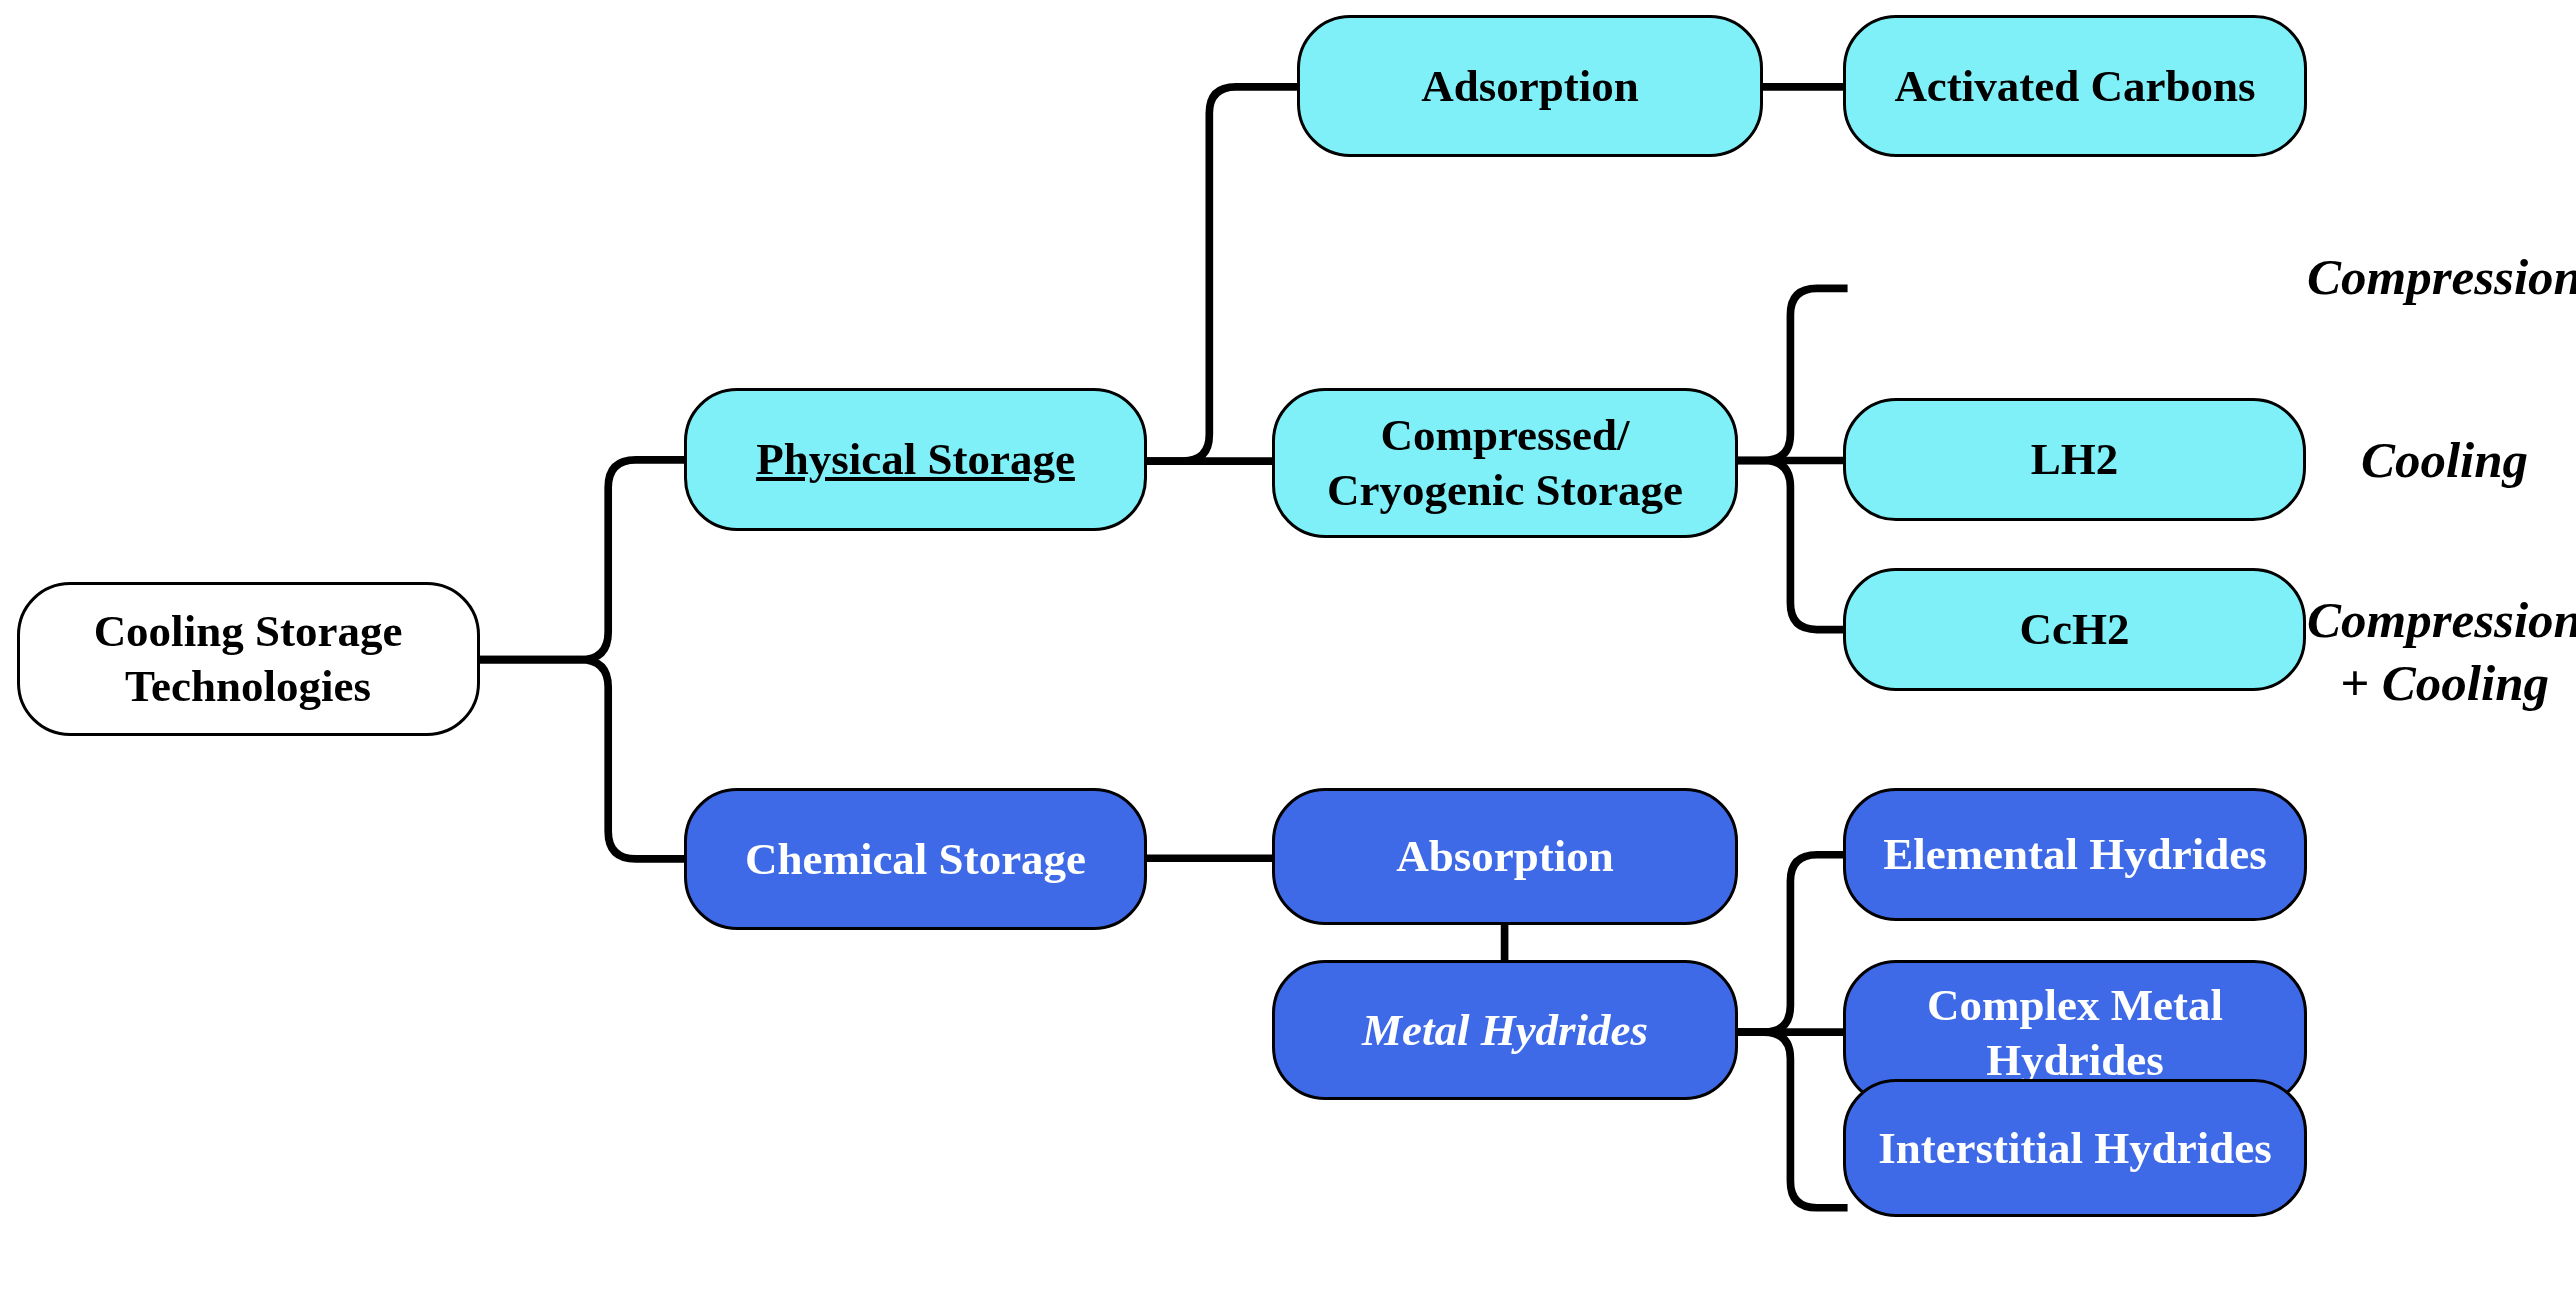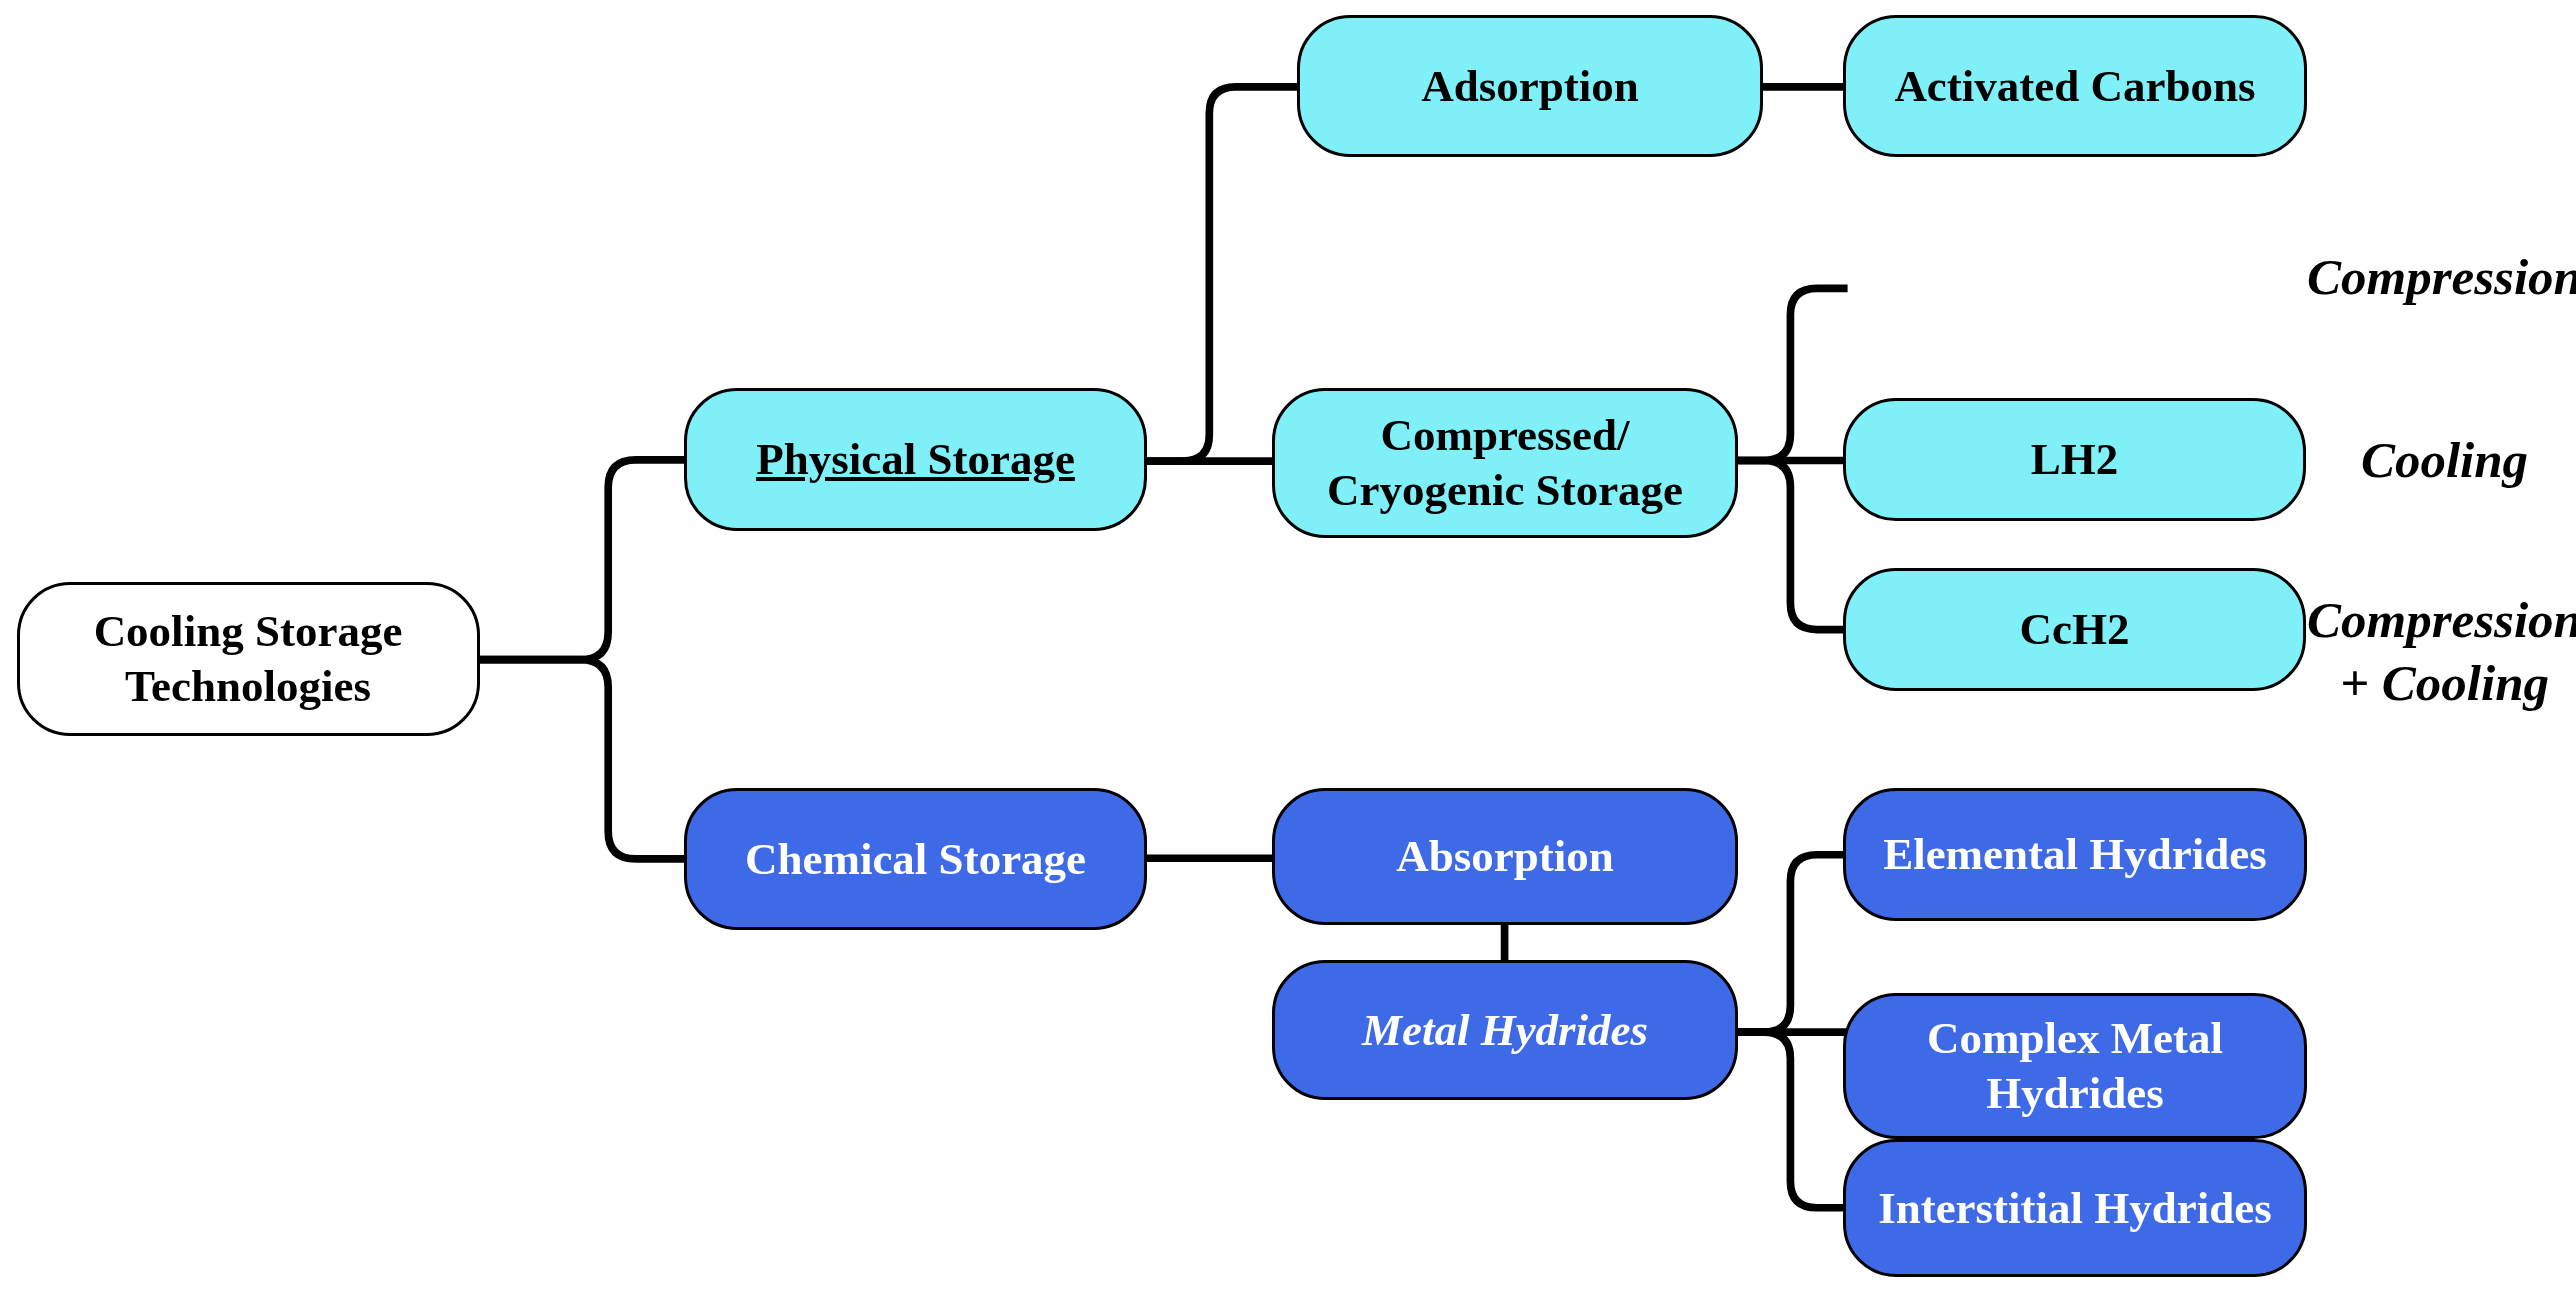--- a/index.html
+++ b/index.html
@@ -127,26 +127,26 @@
   </div>
 
   <div class="node node--blue" style="left:1272px; top:960px; width:466px; height:140px;font-style:italic;">
     <span class="label">Metal Hydrides</span>
   </div>
 
   <div class="node node--blue" style="left:1843px; top:788px; width:464px; height:133px;">
     <span class="label">Elemental Hydrides</span>
   </div>
 
-  <div class="node node--blue" style="left:1843px; top:960px; width:464px; height:146px;margin-top:33px;">
+  <div class="node node--blue" style="left:1843px; top:960px; width:464px; height:146px;">
     <span class="label">Complex Metal
 Hydrides</span>
   </div>
 
-  <div class="node node--blue" style="left:1843px; top:1139px; width:464px; height:138px;">
+  <div class="node node--blue" style="left:1843px; top:1079px; width:464px; height:138px;">
     <span class="label">Interstitial Hydrides</span>
   </div>
 
   <div class="annotation" style="left:2313px; top:218px; width:263px; height:118px;">Compression</div>
 
   <div class="annotation" style="left:2313px; top:401px; width:263px; height:118px;">Cooling</div>
 
   <div class="annotation" style="left:2313px; top:575px; width:263px; height:153px;">Compression
 + Cooling</div>
 

